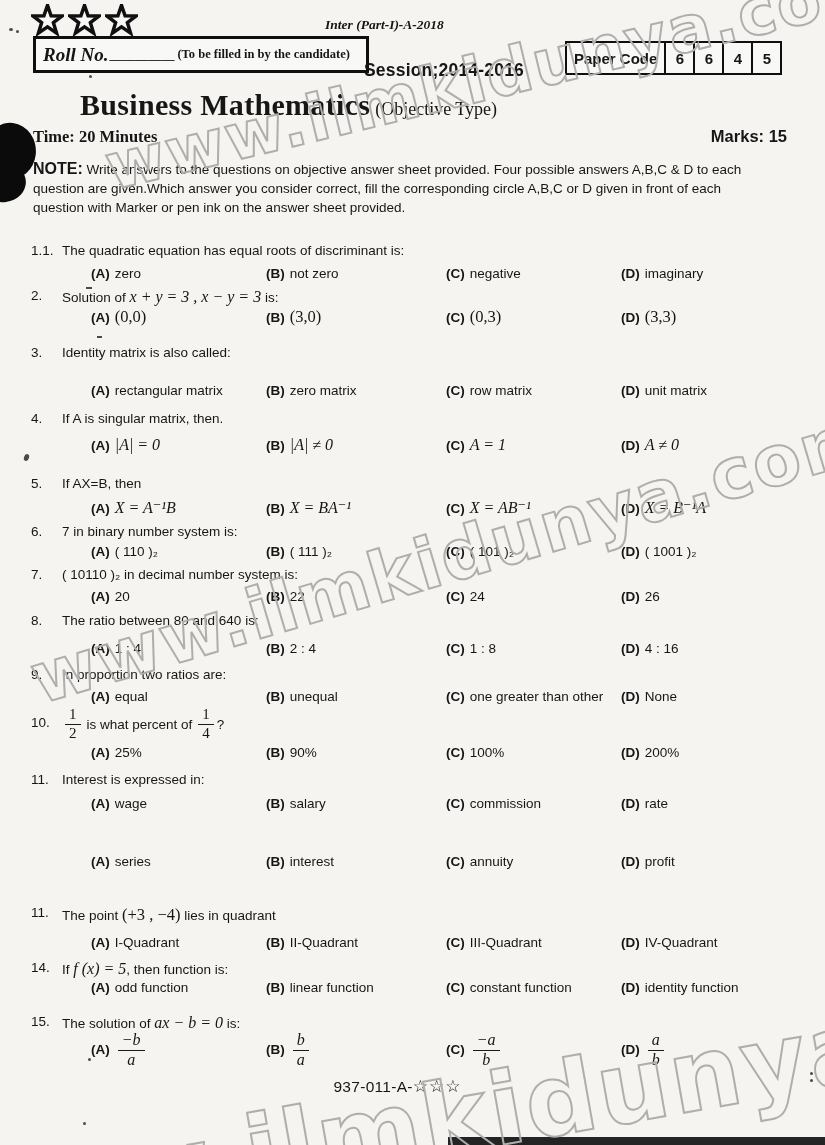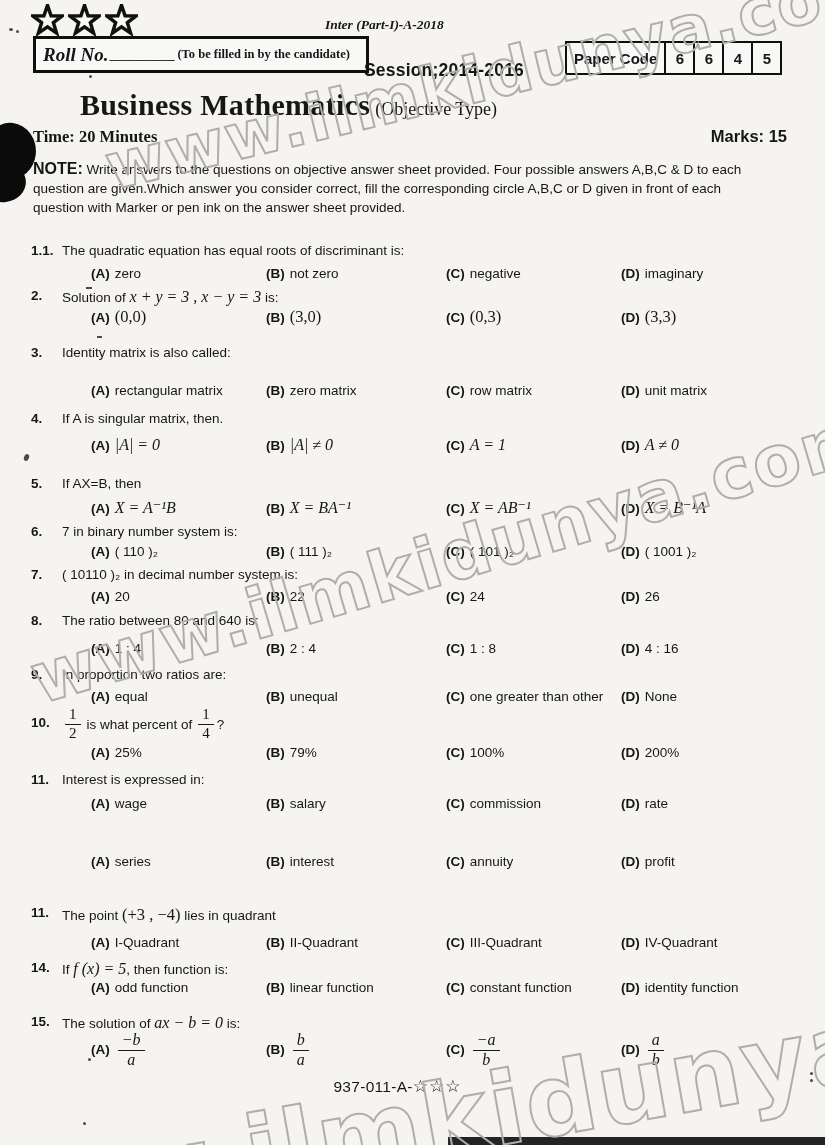--- a/index.html
+++ b/index.html
@@ -45,21 +45,21 @@
 
   .time  { position:absolute; left:33px;  top:127px; font-family:"Liberation Serif",serif; font-weight:bold; font-size:16.5px; }
   .marks { position:absolute; right:38px; top:127px; font-family:Liberation Sans, sans-serif; font-weight:bold; font-size:16.5px; }
 
   .note { position:absolute; left:33px; top:159px; right:55px; font-size:13.5px; line-height:19px; }
   .note b { font-size:16px; }
 
   
   .q { position:absolute; left:33px; right:14px; font-size:13.5px; }
   .qline { position:relative; padding-left:29px; min-height:18px; }
-  .qnum { position:absolute; left:-2px; top:0; width:29px; font-weight:bold; }
+  .qnum { position:absolute; left:-2px; top:0; width:29px; font-weight:normal; }
   .opts { display:grid; grid-template-columns:175px 180px 175px auto; margin-left:58px; align-items:start; }
   .ol { font-weight:bold; margin-right:5px; }
   .opt { white-space:nowrap; }
 
   .mi { font-family:"Liberation Serif","DejaVu Serif",serif; font-style:italic; font-size:16px; }
   .mn { font-family:"Liberation Serif","DejaVu Serif",serif; font-size:16.5px; }
 
   .frac { display:inline-block; vertical-align:middle; text-align:center; line-height:1.06;
           font-family:"Liberation Serif","DejaVu Serif",serif; font-size:15px; margin:0 3px; }
   .frac .fn { display:block; border-bottom:1.5px solid #1a1a1a; padding:0 4px 1px; }
@@ -227,21 +227,21 @@
         </span>
       <span style="margin:0 3px">is what percent of</span>
       <span class="frac">
           <span class="fn">1</span>
           <span class="fd">4</span>
         </span>
       <span>?</span>
     </div>
     <div class="opts" style="margin-top:2px">
       <span class="opt"><span class="ol">(A)</span><span>25%</span></span>
-      <span class="opt"><span class="ol">(B)</span><span>79%</span></span>
+      <span class="opt"><span class="ol">(B)</span><span>90%</span></span>
       <span class="opt"><span class="ol">(C)</span><span>100%</span></span>
       <span class="opt"><span class="ol">(D)</span><span>200%</span></span>
     </div>
   </div>
 
   <div class="q" style="top:772px">
     <div class="qline"><span class="qnum">11.</span><span>Interest is expressed in:</span></div>
     <div class="opts" style="margin-top:6px">
       <span class="opt"><span class="ol">(A)</span><span>wage</span></span>
       <span class="opt"><span class="ol">(B)</span><span>salary</span></span>

